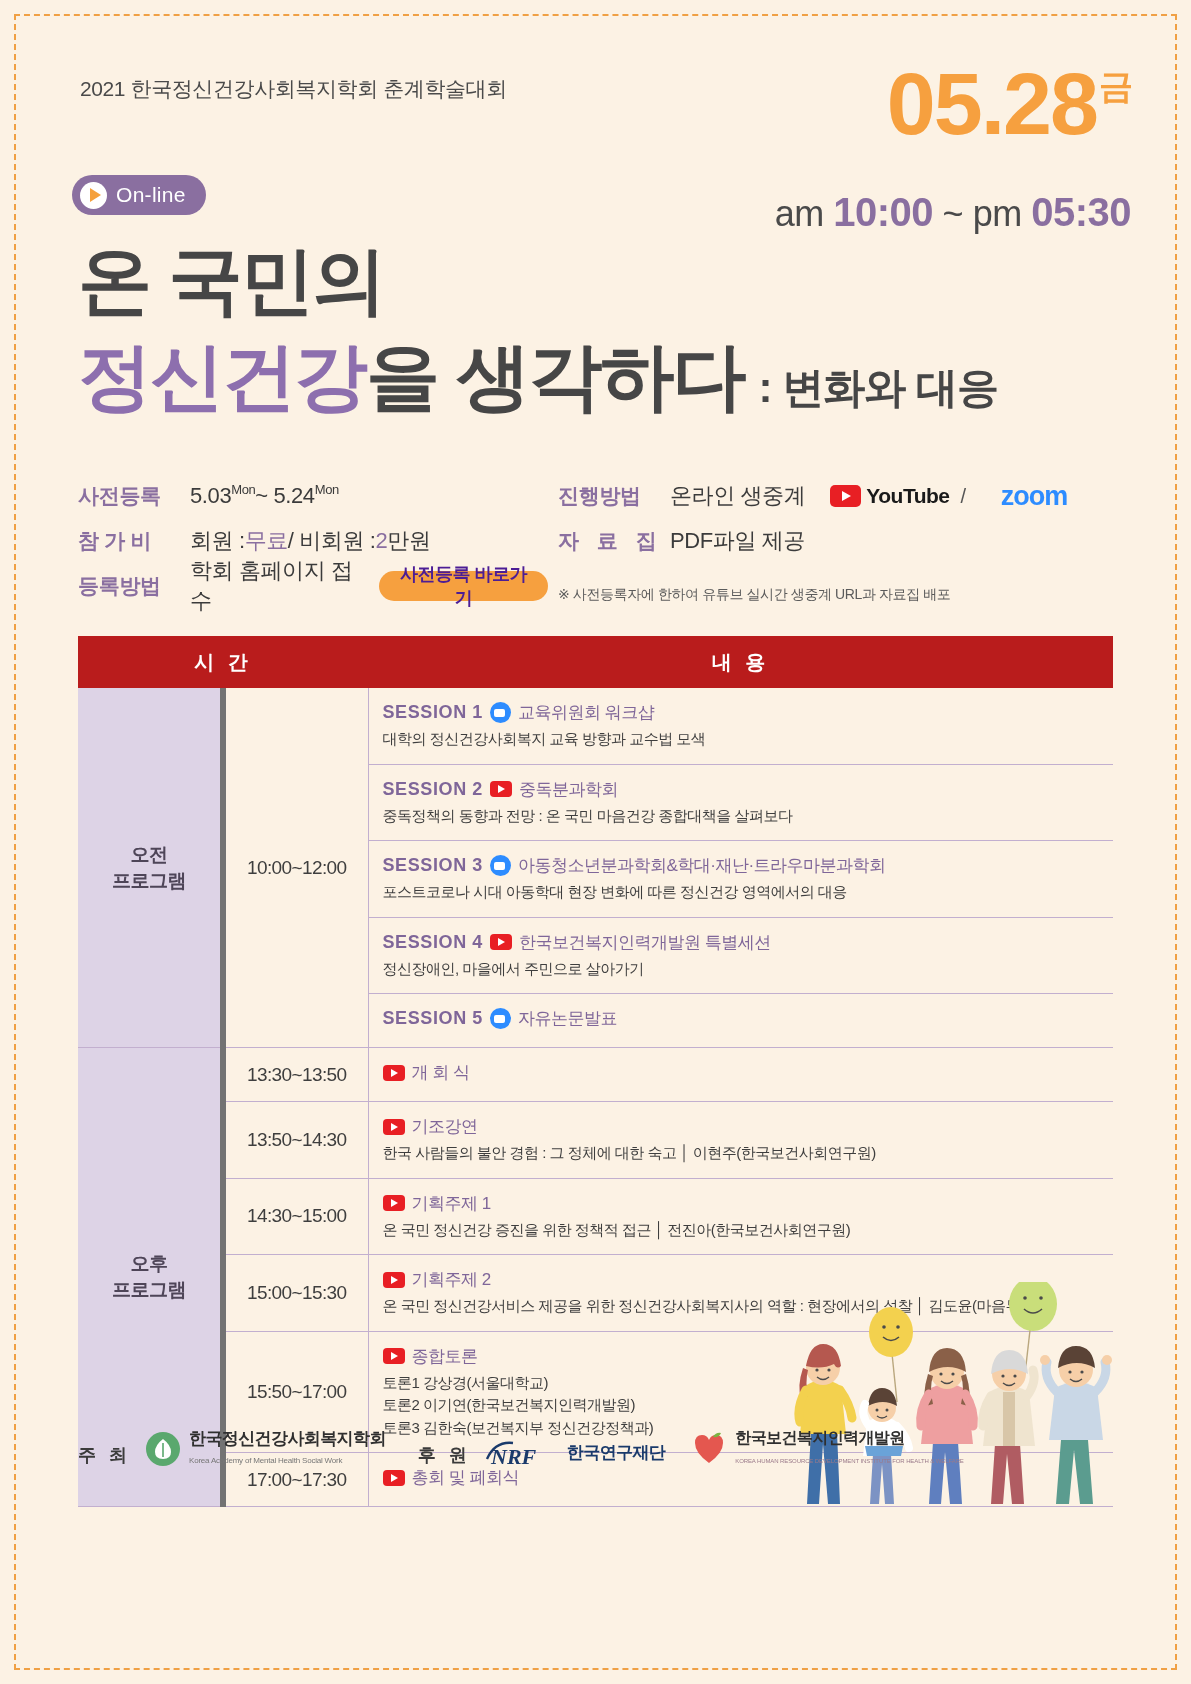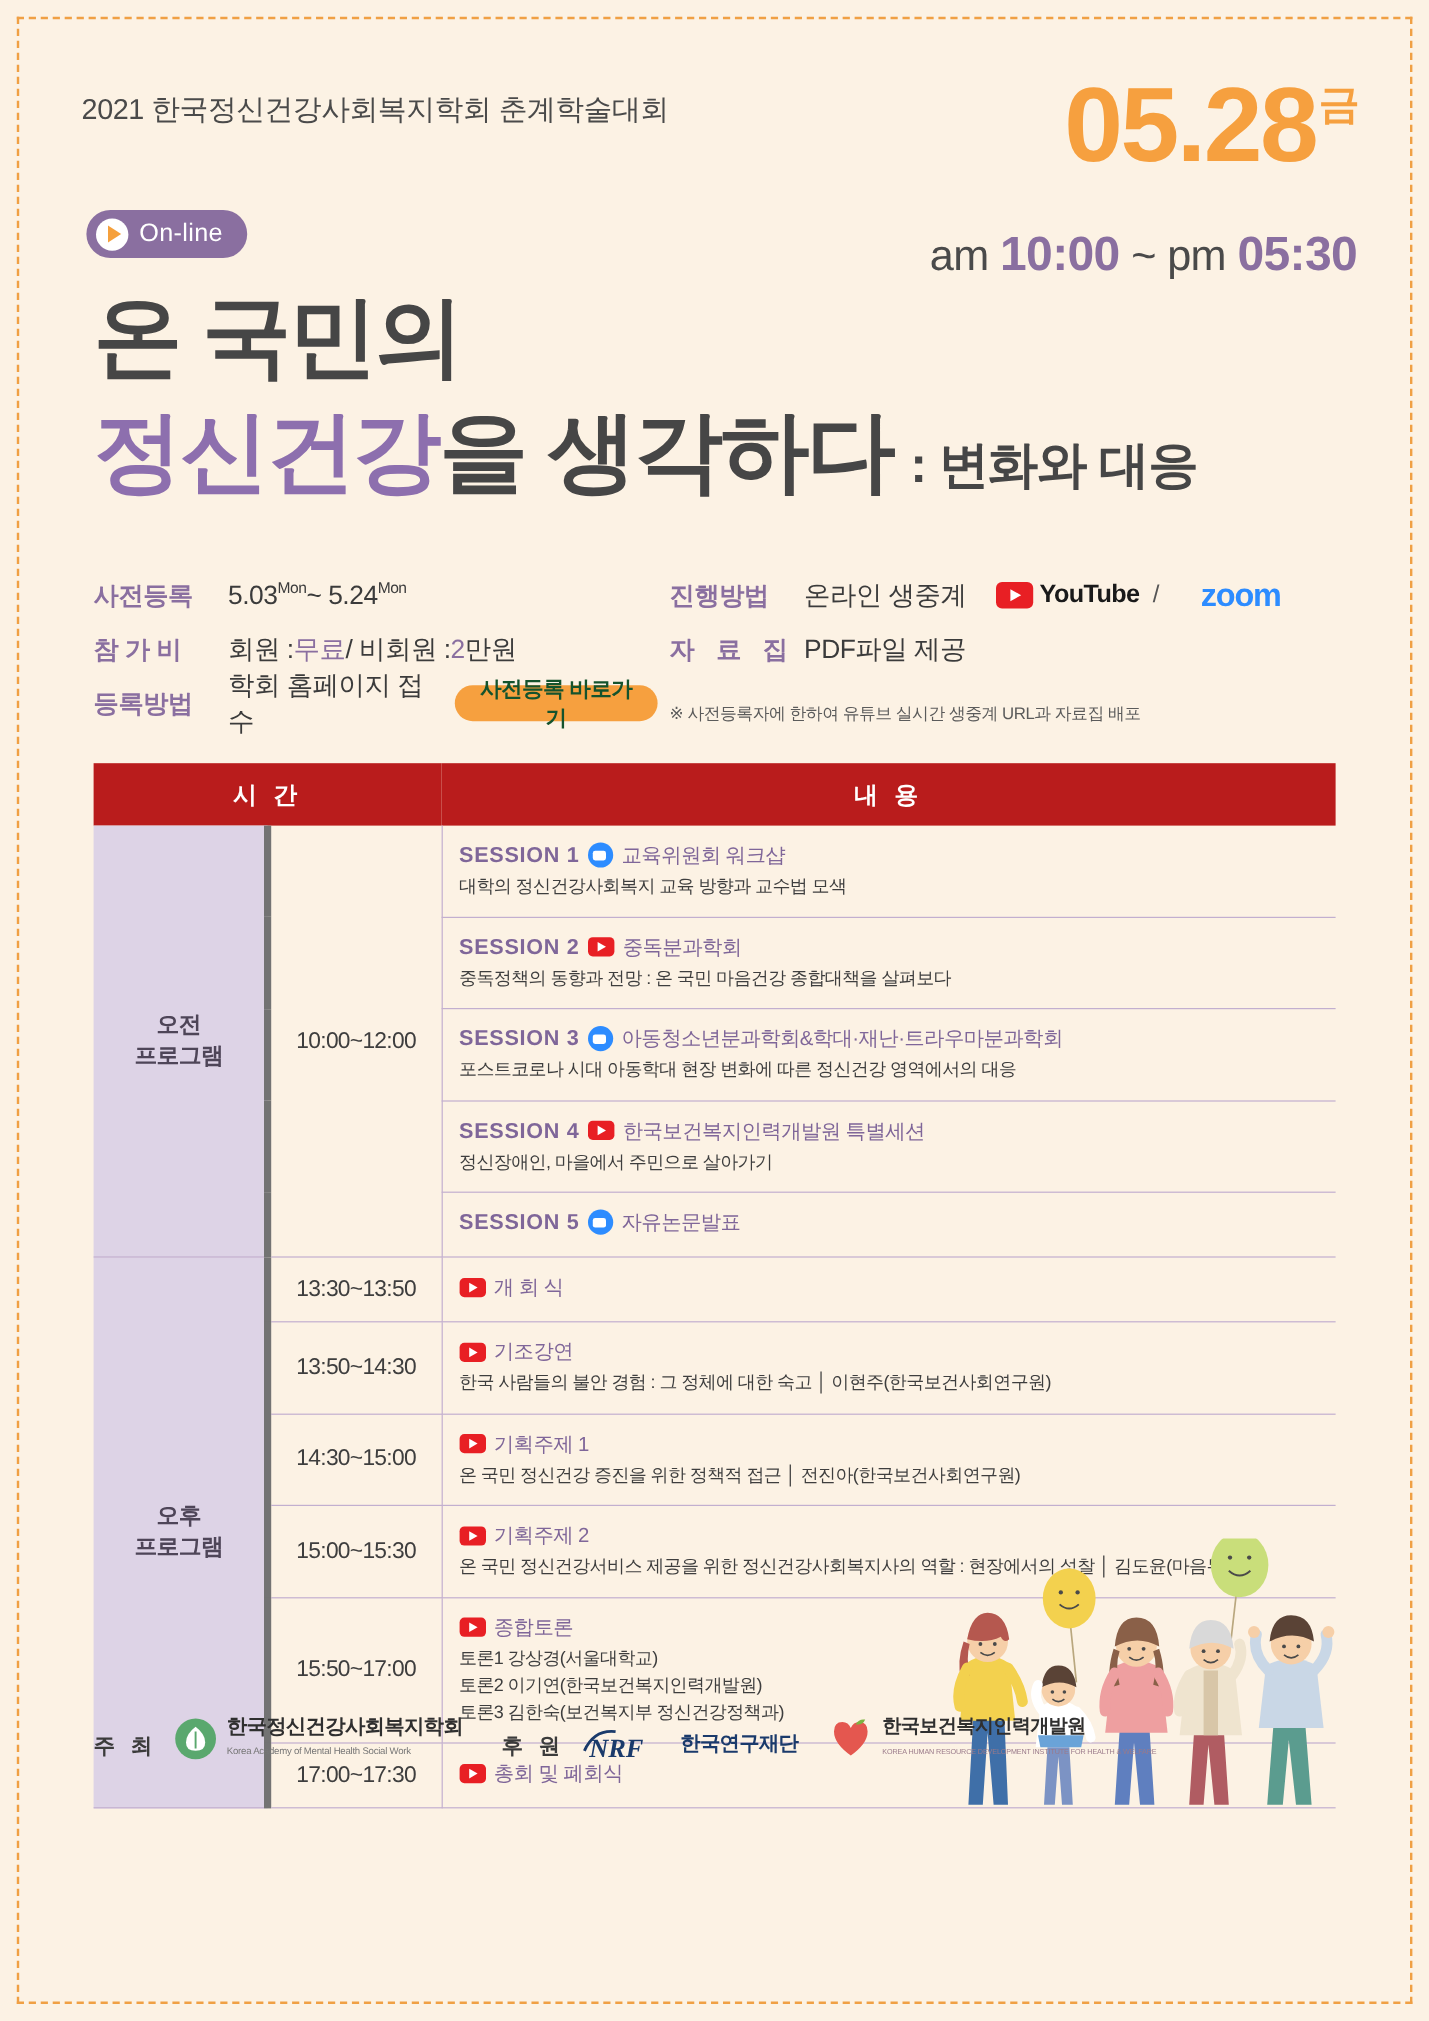--- a/index.html
+++ b/index.html
@@ -25,22 +25,22 @@
     position: absolute;
     left: 14px; top: 14px;
     width: 1163px; height: 1656px;
     border: 2px dashed #f0a044;
     pointer-events: none;
   }
 
   
   .kicker {
     position: absolute;
-    left: 68px; top: 75px;
-    font-size: 24px;
+    left: 80px; top: 75px;
+    font-size: 21px;
     color: #4a4a4a;
     letter-spacing: -0.4px;
     font-weight: 400;
   }
 
   .online-badge {
     position: absolute;
     left: 72px; top: 175px;
     height: 40px;
     padding: 0 20px 0 8px;
@@ -160,21 +160,21 @@
   .sup { font-size: 13px; vertical-align: super; position: relative; top: -7px; color: #3b3b3b; }
 
   .btn-reg {
     display: inline-flex;
     align-items: center;
     justify-content: center;
     margin-left: 14px;
     height: 30px;
     padding: 0 16px;
     background: #f6a03f;
-    color: #14532d;
+    color: #4c1d95;
     font-size: 18px;
     font-weight: bold;
     border-radius: 16px;
     letter-spacing: -0.5px;
     border: none;
     cursor: pointer;
   }
 
   
   .yt {

